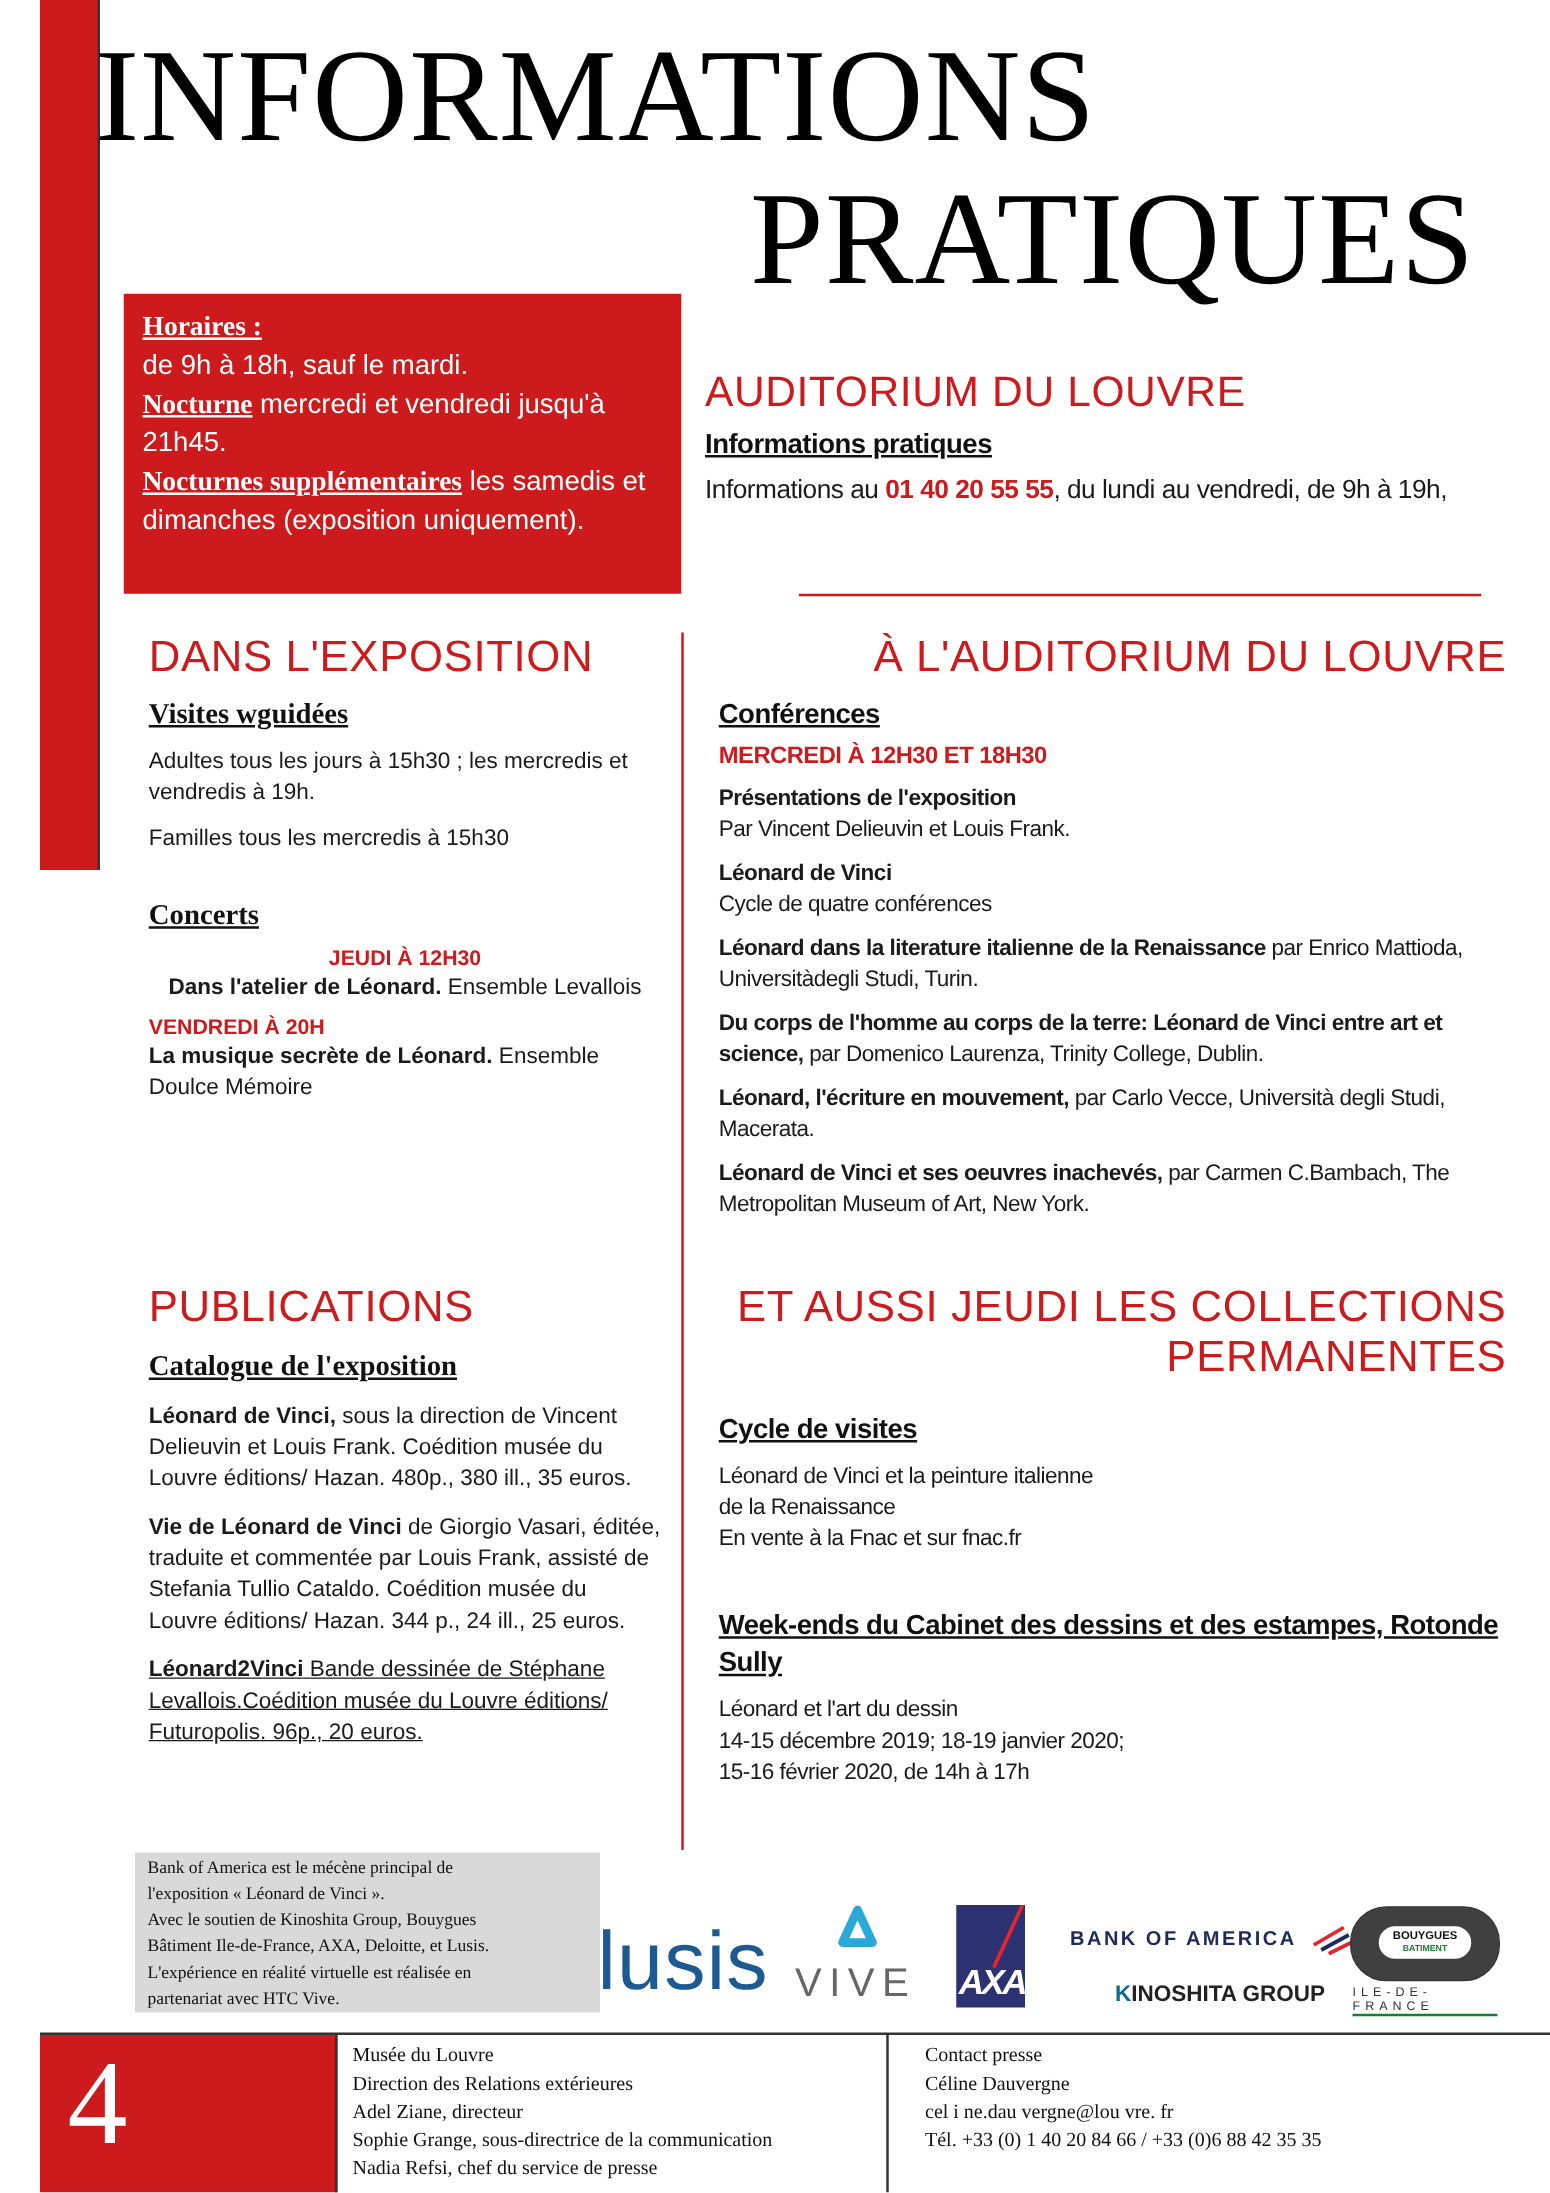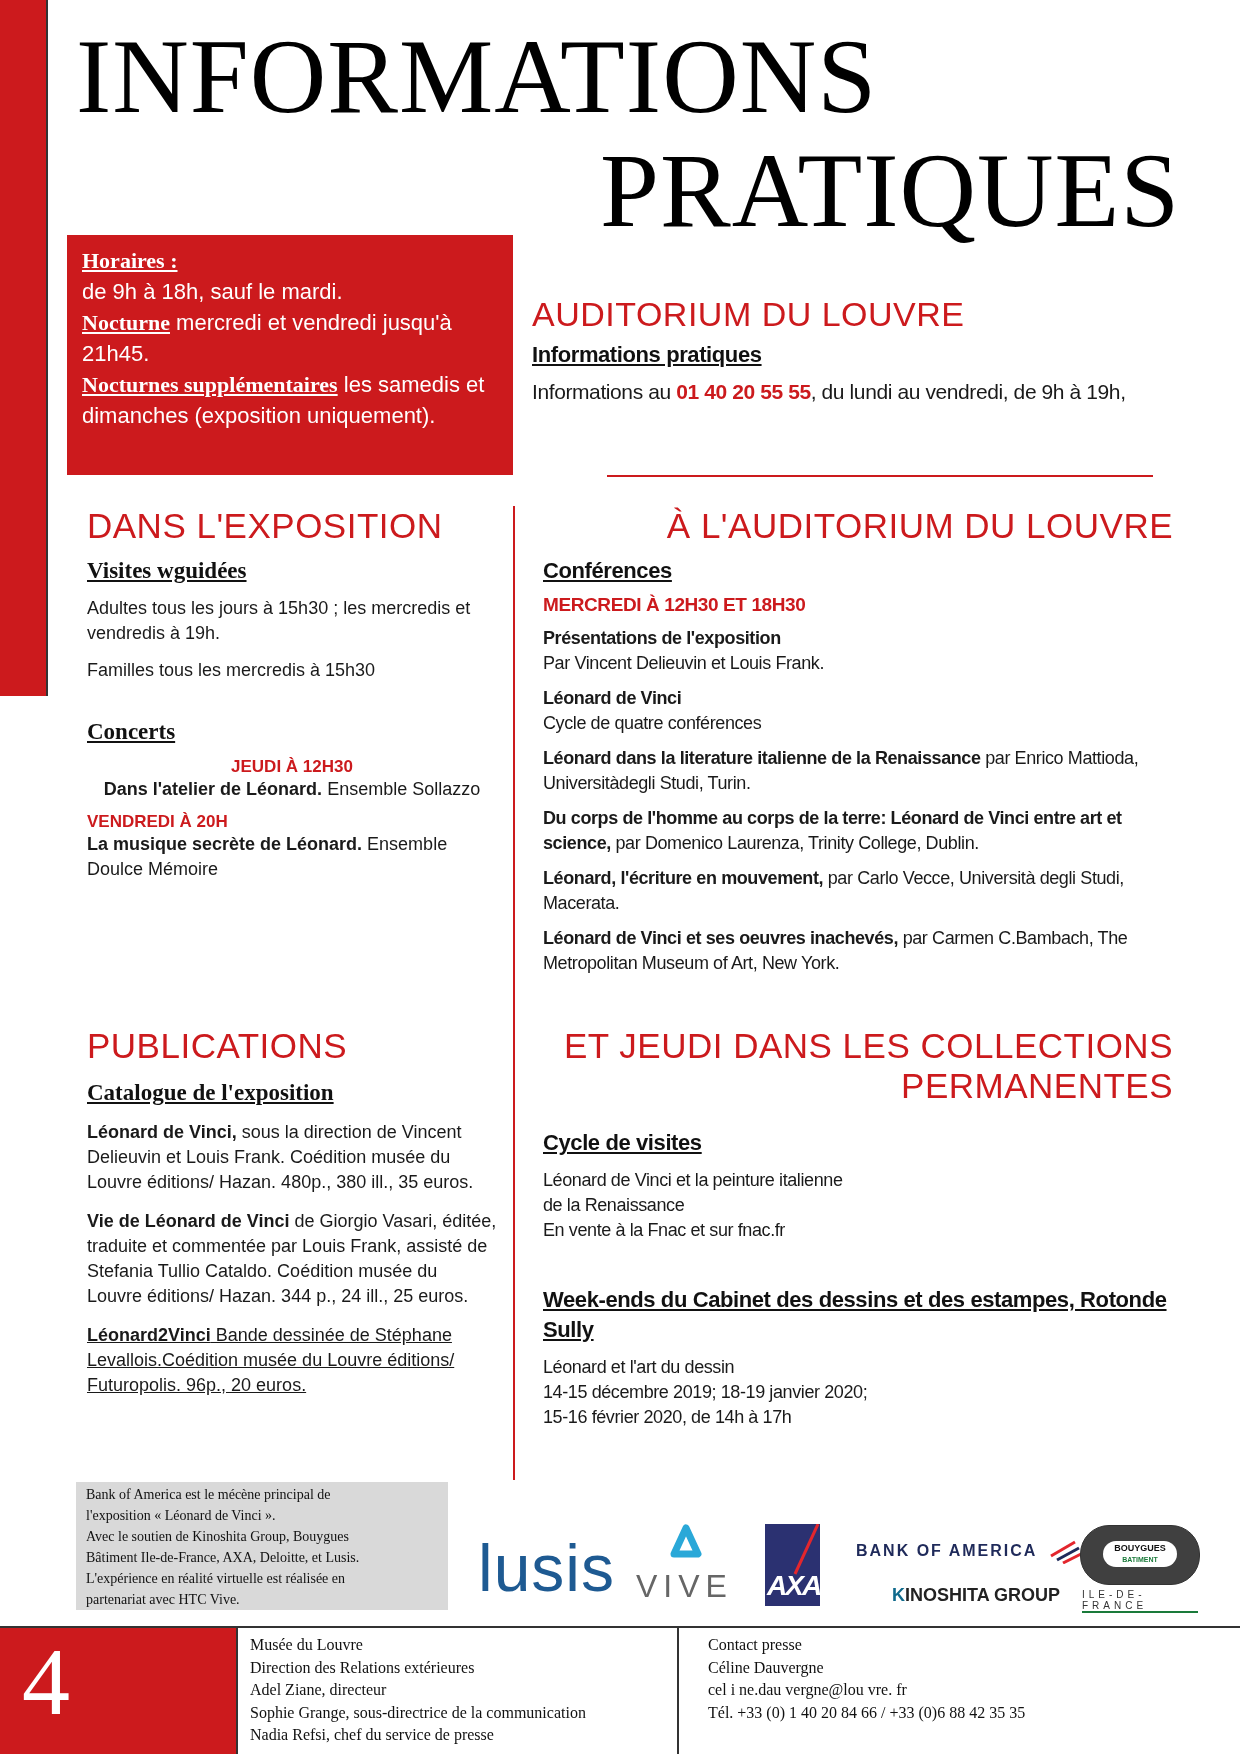--- a/index.html
+++ b/index.html
@@ -1,18 +1,18 @@
 <!DOCTYPE html>
 <html><head>
 <meta charset="utf-8">
 <style>
   html, body { margin:0; padding:0; }
   body { width:1240px; height:1754px; position:relative; background:#ffffff; overflow:hidden; font-family:"Liberation Sans", sans-serif; color:#1a1a1a; }
   .red { color:#cc1a1d; }
-  .abs { position:absolute; }
+  .abs { position:absolute;margin-left:32px; }
   .sidebar-bar { left:0; top:0; width:46px; height:696px; background:#cc1a1d; border-right:2px solid #333; }
   .title { font-family:"Liberation Serif", serif; font-weight:normal; color:#000; margin:0; line-height:1; }
   .title-1 { left:76px; top:24px; font-size:106px; letter-spacing:1px; }
   .title-2 { left:600px; top:138px; font-size:106px; letter-spacing:1px; }
   .hours-box { left:67px; top:235px; width:446px; height:240px; background:#cc1a1d; color:#fff; box-sizing:border-box; padding:10px 15px; font-size:22px; line-height:31px; }
   .hours-box .lbl { font-family:"Liberation Serif", serif; font-weight:bold; text-decoration:underline; }
   .section-h { font-family:"Liberation Sans", sans-serif; font-size:35px; color:#cc1a1d; font-weight:normal; letter-spacing:0.5px; margin:0; line-height:40px; }
   .sub-h { font-family:"Liberation Serif", serif; font-weight:bold; font-size:23px; text-decoration:underline; color:#111; }
   .body-t { font-size:18px; line-height:25px; color:#1a1a1a; }
   .cond { font-family:"Liberation Sans Narrow", "Liberation Sans", sans-serif; letter-spacing:-0.4px; }
@@ -56,21 +56,21 @@
 <div class="abs divider-v"></div>
 
 <div class="abs" style="left:87px; top:506px; width:410px;">
   <h2 class="section-h">DANS L'EXPOSITION</h2>
   <div class="sub-h" style="margin-top:12px;">Visites wguidées</div>
   <p class="body-t para" style="margin-top:12px;">Adultes tous les jours à 15h30 ; les mercredis et vendredis à 19h.</p>
   <p class="body-t para">Familles tous les mercredis à 15h30</p>
   <div class="sub-h" style="margin-top:36px;">Concerts</div>
   <div style="margin-top:12px;text-align:center;">
     <div class="kicker">JEUDI À 12H30</div>
-    <div class="body-t"><b>Dans l'atelier de Léonard.</b><span> Ensemble Sollazzo</span></div>
+    <div class="body-t"><b>Dans l'atelier de Léonard.</b><span> Ensemble Levallois</span></div>
   </div>
   <div style="margin-top:10px;">
     <div class="kicker">VENDREDI À 20H</div>
     <div class="body-t"><b>La musique secrète de Léonard.</b><span> Ensemble Doulce Mémoire</span></div>
   </div>
 </div>
 
 <div class="abs" style="left:543px; top:506px; width:630px;">
   <h2 class="section-h" style="text-align:right;">À L'AUDITORIUM DU LOUVRE</h2>
   <div class="sub-h cond" style="margin-top:12px; font-size:22px;">Conférences</div>
@@ -89,21 +89,21 @@
   <h2 class="section-h">PUBLICATIONS</h2>
   <div class="sub-h" style="margin-top:14px;">Catalogue de l'exposition</div>
   <div id="pub-list" style="margin-top:14px;">
       <p class="body-t" style="margin: 0px 0px 14px;"><b>Léonard de Vinci,</b><span> sous la direction de Vincent Delieuvin et Louis Frank. Coédition musée du Louvre éditions/ Hazan. 480p., 380 ill., 35 euros.</span></p>
       <p class="body-t" style="margin: 0px 0px 14px;"><b>Vie de Léonard de Vinci</b><span> de Giorgio Vasari, éditée, traduite et commentée par Louis Frank, assisté de Stefania Tullio Cataldo. Coédition musée du Louvre éditions/ Hazan. 344 p., 24 ill., 25 euros.</span></p>
       <p class="body-t" style="margin: 0px 0px 14px; text-decoration: underline;"><b>Léonard2Vinci</b><span> Bande dessinée de Stéphane Levallois.Coédition musée du Louvre éditions/ Futuropolis. 96p., 20 euros.</span></p>
     </div>
 </div>
 
 <div class="abs" style="left:543px; top:1026px; width:630px;">
-  <h2 class="section-h" style="text-align:right;">ET JEUDI DANS LES COLLECTIONS</h2>
+  <h2 class="section-h" style="text-align:right;">ET AUSSI JEUDI LES COLLECTIONS</h2>
   <h2 class="section-h" style="text-align:right;">PERMANENTES</h2>
   <div class="sub-h cond" style="margin-top:24px; font-size:22px;">Cycle de visites</div>
   <div class="body-t cond" style="margin-top:12px;">
     <div>Léonard de Vinci et la peinture italienne</div>
     <div>de la Renaissance</div>
     <div>En vente à la Fnac et sur fnac.fr</div>
   </div>
   <div class="sub-h cond" style="margin-top:42px; font-size:22px; line-height:30px;">Week-ends du Cabinet des dessins et des estampes, Rotonde Sully</div>
   <div class="body-t cond" style="margin-top:10px;">
     <div>Léonard et l'art du dessin</div>

